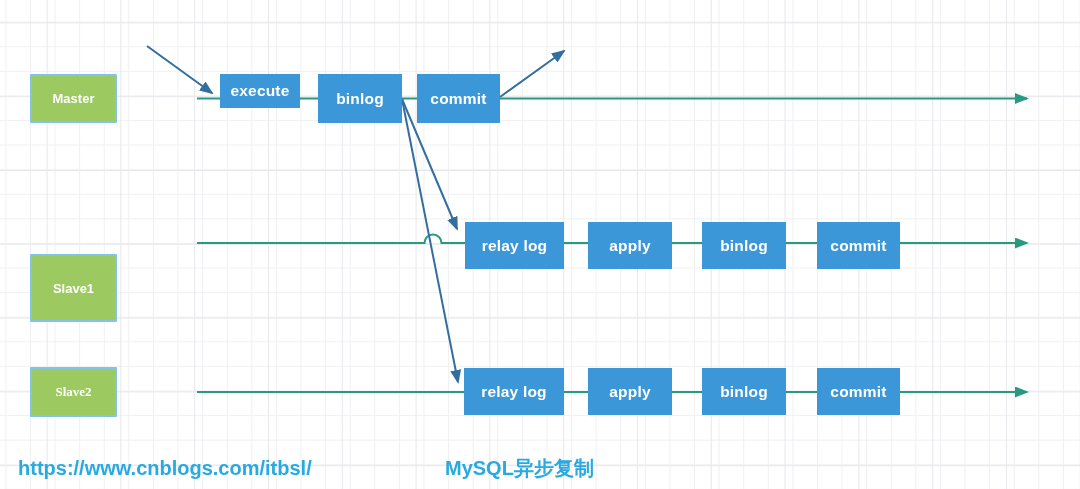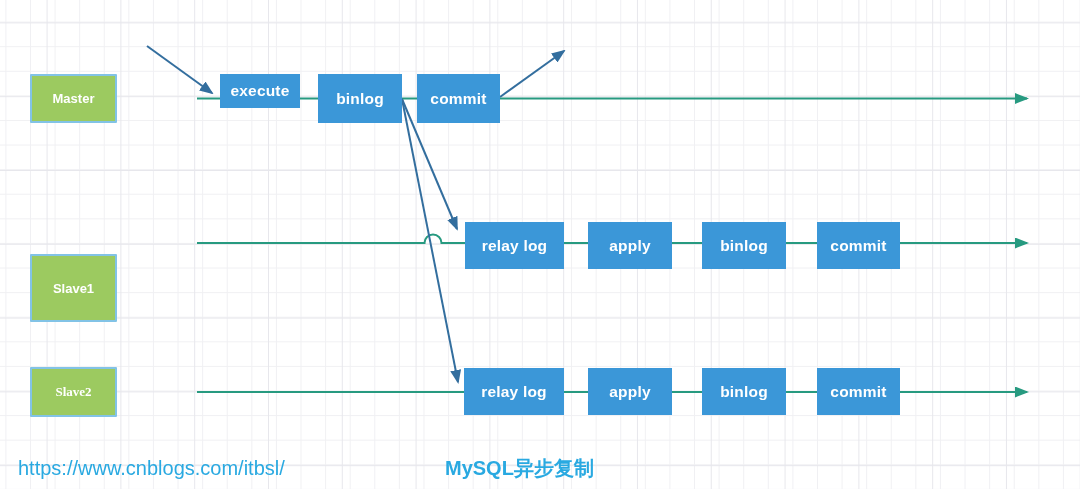--- a/index.html
+++ b/index.html
@@ -24,21 +24,21 @@
   }
   .step {
     position:absolute; display:flex; align-items:center; justify-content:center;
     background:var(--step-fill,#3b97d8); color:#fff; font-size:15.5px; font-weight:600;
     letter-spacing:.2px; box-sizing:border-box;
   }
   .footer-text {
     position:absolute; top:454px; font-size:20px; line-height:28px;
     color:var(--footer-text,#29a9e1); white-space:nowrap;
   }
-  .footer-url { left:18px; }
+  .footer-url { left:18px;font-weight:bold; }
   .footer-caption { left:445px;font-weight:bold; }
 </style>
 </head>
 <body>
 
 <div class="canvas">
 
   <svg class="wires" viewBox="0 0 1080 489" xmlns="http://www.w3.org/2000/svg">
     <defs>
       <marker id="arrow-teal" markerUnits="userSpaceOnUse" markerWidth="14" markerHeight="11" refX="12" refY="5.5" orient="auto">

